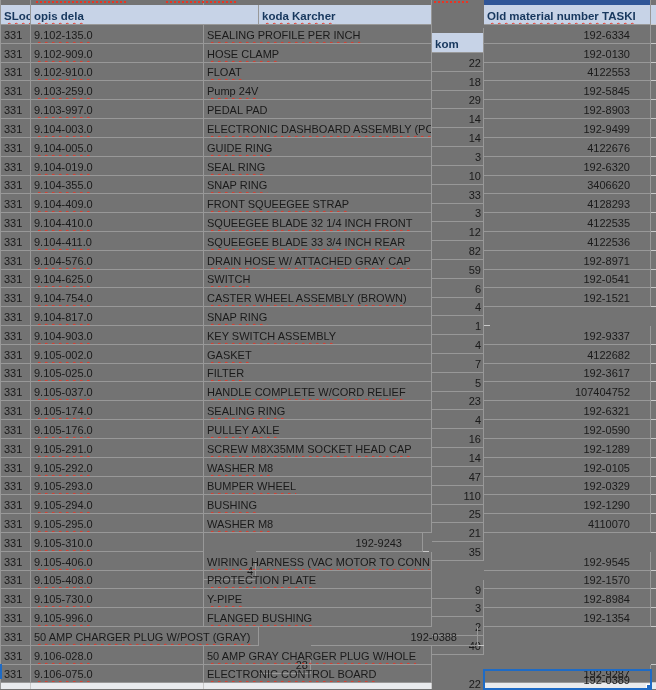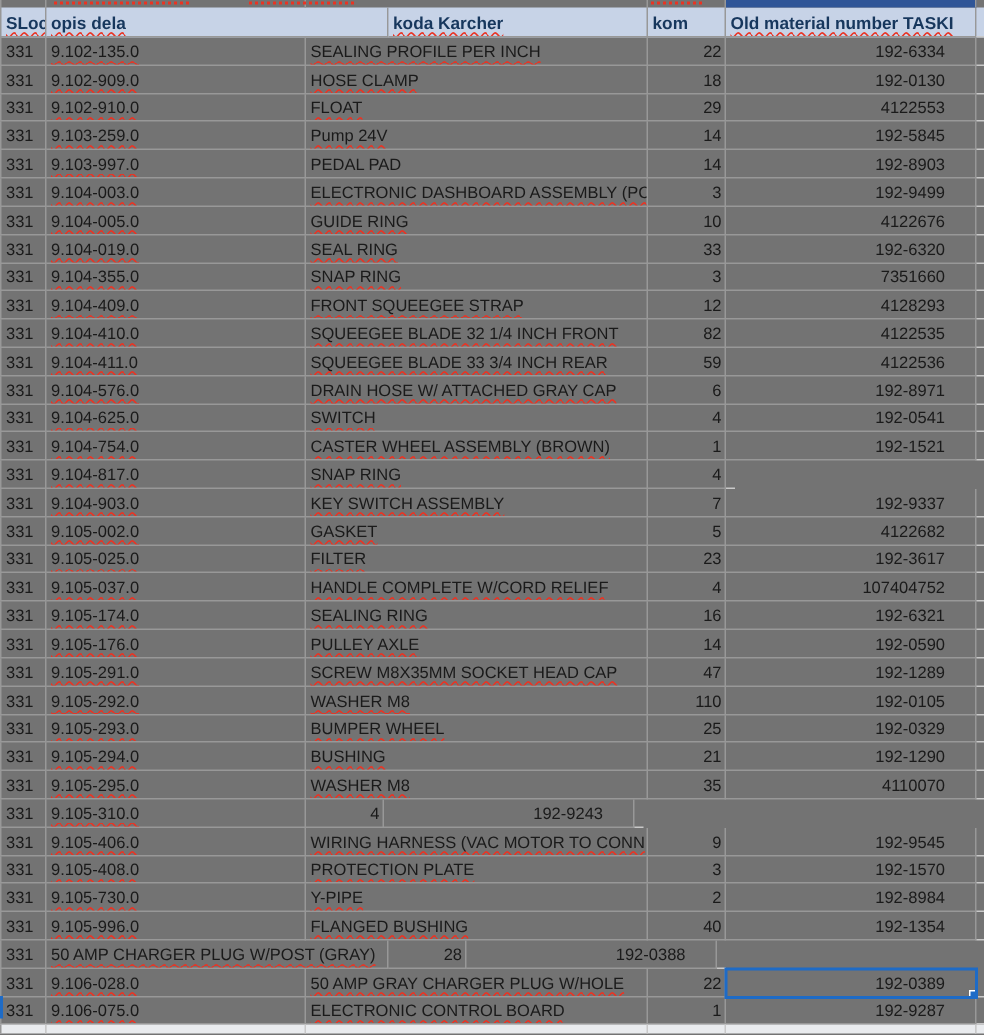--- a/index.html
+++ b/index.html
@@ -16,21 +16,21 @@
     border-bottom:1px solid var(--gridline);
     display:flex;align-items:flex-end;
     overflow:hidden;white-space:nowrap;
     padding:0 3px 2px 3px;
     font-size:11px;color:#1a1a1a;
     height:100%;
   }
   .c-sloc{width:31px;border-left:1px solid var(--gridline);flex:none;}
   .c-koda{width:173px;flex:none;}
   .c-opis{width:228px;flex:none;}
-  .c-kom{width:52px;flex:none;justify-content:flex-end;padding-right:2px;}
+  .c-kom{width:52px;flex:none;justify-content:flex-end;padding-right:2px;margin-top:28px;}
   .c-taski{width:167px;flex:none;justify-content:flex-end;padding-right:20px;}
   .c-gap{width:5px;flex:none;border-right:none;border-bottom:1px solid var(--lightline);}
 
   
   .toprow{height:5px;position:relative;}
   .toprow .c{padding:0;border-bottom:none;}
   .toprow .c-gap{border-bottom:none;}
   .band{background:var(--bandblue);}
   .squig{position:absolute;top:1px;height:2px;background:repeating-linear-gradient(90deg,var(--spellred) 0 2px,transparent 2px 4px);}
 
@@ -47,21 +47,21 @@
 
   .sp{
     text-decoration-line:underline;
     text-decoration-style:wavy;
     text-decoration-color:var(--spellred);
     text-decoration-thickness:1px;
     text-decoration-skip-ink:none;
     text-underline-offset:2px;
   }
 
-  .sel{position:relative;outline:2px solid var(--selblue);outline-offset:-1px;z-index:2;}
+  .sel{position:relative;outline:2px solid var(--selblue);outline-offset:-1px;z-index:2;margin-top:24px;}
   .sel::after{
     content:'';position:absolute;right:-3px;bottom:-3px;width:5px;height:5px;
     background:var(--selblue);border:1px solid #fff;z-index:3;
   }
 
   .left-tick{position:absolute;left:0;top:664px;width:2px;height:15px;background:var(--selblue);z-index:4;}
 </style>
 </head>
 <body>
 
@@ -258,21 +258,21 @@
     <div class="c c-koda">
           <span class="sp">9.104-355.0</span>
         </div>
     <div class="c c-opis">
           <span class="sp">SNAP RING</span>
         </div>
     <div class="c c-kom">
           <span>3</span>
         </div>
     <div class="c c-taski">
-          <span>7351660</span>
+          <span>3406620</span>
         </div>
     <div class="c c-gap"></div>
   </div>
 
   <div class="row drow">
     <div class="c c-sloc">
           <span>331</span>
         </div>
     <div class="c c-koda">
           <span class="sp">9.104-409.0</span>

